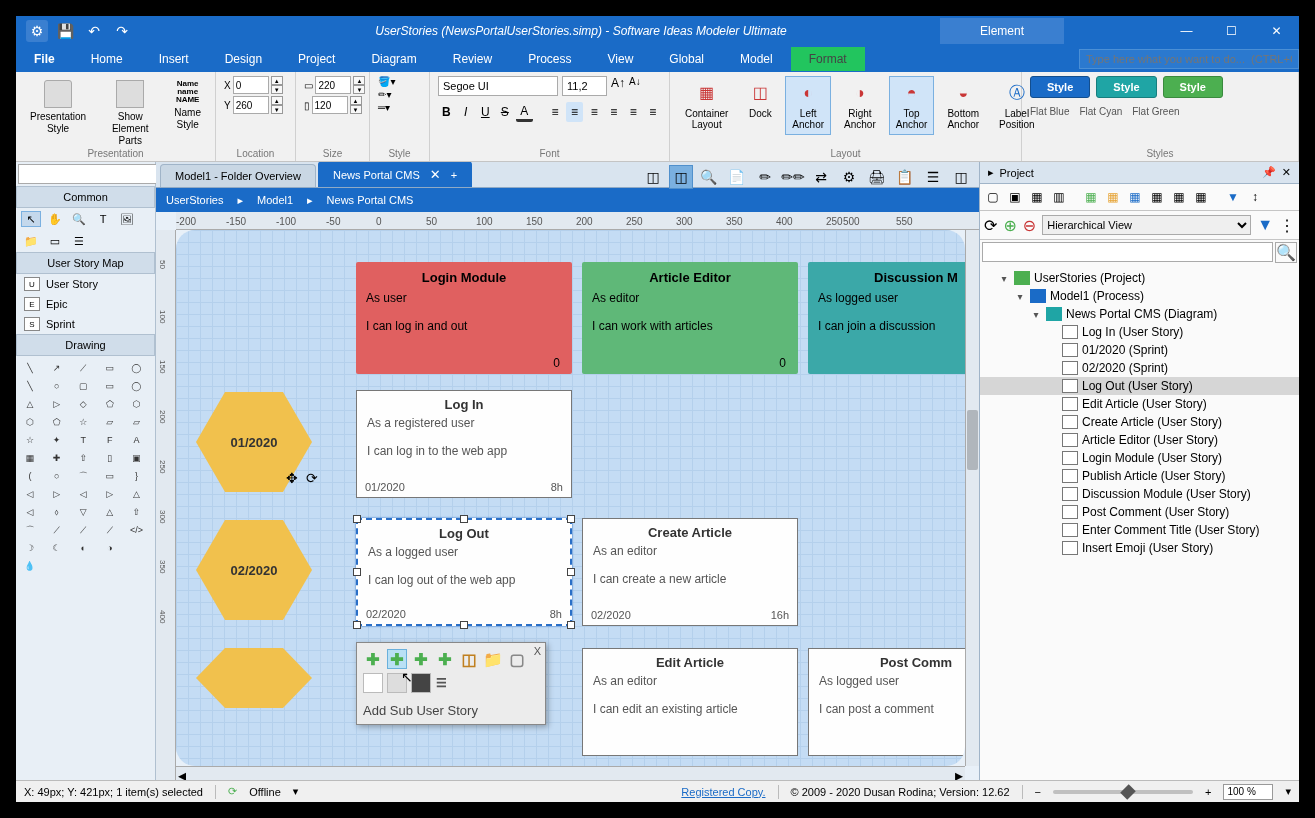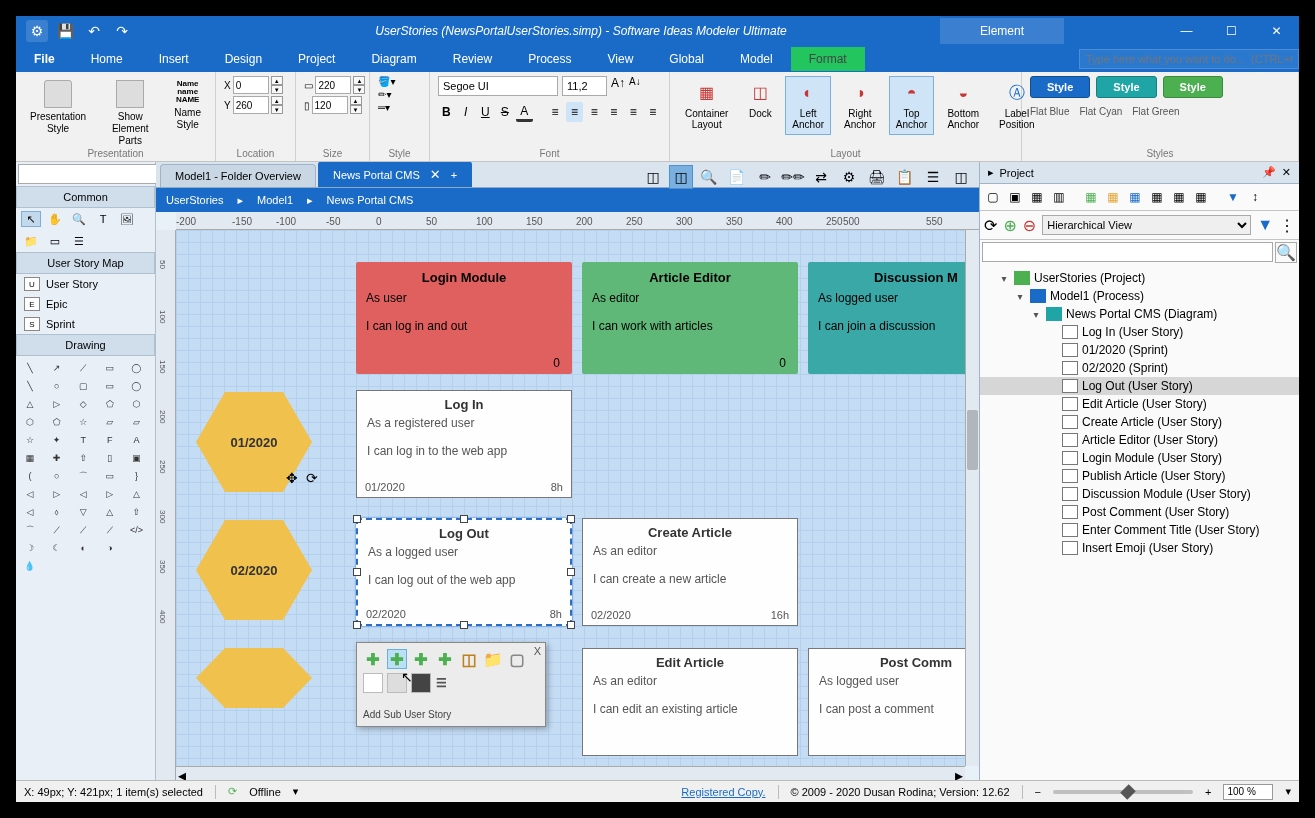--- a/index.html
+++ b/index.html
@@ -59,21 +59,21 @@
 .doc-tabs { background:#d9e4ef; height:26px; display:flex; align-items:end; padding-left:4px; border-bottom:1px solid #90aac5; gap:2px;}
 .doc-tab { padding:5px 14px; font-size:11px; border-radius:4px 4px 0 0; background:#c9d7e4; border:1px solid #a0b4c8; border-bottom:none; }
 .doc-tab.active { background:#1a6bc7; color:#fff; border-color:#1a6bc7; display:flex; align-items:center; gap:10px;}
 .breadcrumb { background:#1a6bc7; color:#fff; height:24px; display:flex; align-items:center; padding:0 10px; font-size:11px; gap:14px; }
 .breadcrumb span{display:flex;align-items:center;gap:4px;}
 .canvas-container { flex:1; position:relative; overflow:hidden;}
 .ruler-h { position:absolute; top:0; left:20px; right:0; height:18px; background:#e2e9f0; border-bottom:1px solid #aaa; font-size:8px; overflow:hidden; }
 .ruler-h .tick{position:absolute;top:4px;font-size:10px;color:#555;}
 .ruler-v { position:absolute; top:18px; left:0; bottom:0; width:20px; background:#e2e9f0; border-right:1px solid #aaa; }
 .ruler-v .tick{position:absolute;left:2px;font-size:8px;color:#555;writing-mode:vertical-rl;}
-.canvas { position:absolute; top:18px; left:20px; right:14px; bottom:14px; background-image:linear-gradient(#b4d0ec 1px,transparent 1px),linear-gradient(90deg,#b4d0ec 1px,transparent 1px); background-size:12px 12px; background-color:#c4dcf4; overflow:hidden;}
+.canvas { position:absolute; top:18px; left:20px; right:14px; bottom:14px; background-image:linear-gradient(#b4d0ec 1px,transparent 1px),linear-gradient(90deg,#b4d0ec 1px,transparent 1px); background-size:12px 12px; background-color:#c4dcf4; overflow:hidden;border-radius:19px;}
 .epic-card { position:absolute; width:216px; height:112px; padding:8px 10px; border-radius:2px; font-size:12px; }
 .epic-card .title { font-weight:bold; text-align:center; font-size:13px; margin-bottom:6px; }
 .epic-card .zero { position:absolute; bottom:4px; right:12px; }
 .ec-red{background:#e06060;top:32px;left:180px;}
 .ec-green{background:#5fb878;top:32px;left:406px;}
 .ec-teal{background:#3ba8a8;top:32px;left:632px;}
 .story-card { position:absolute; width:216px; height:108px; border:1px solid #777; background:#fefefe; padding:6px 10px; font-size:12px; color:#555;}
 .story-card .title { text-align:center; font-weight:bold; font-size:13px; color:#333; margin-bottom:4px; }
 .story-card .fline{position:absolute;bottom:4px;left:8px;right:8px;display:flex;justify-content:space-between;font-size:11px;}
 .story-card.selected { border:2px dashed #2a6fc7; box-shadow:0 0 2px #2a6fc7; }
@@ -442,35 +442,35 @@
     <div class="breadcrumb">
       <span>UserStories</span>
             <span>▸</span>
       <span>Model1</span>
             <span>▸</span>
       <span>News Portal CMS</span>
     </div>
     <div class="canvas-container">
       <div class="ruler-h">
         <span class="tick" style="left:0px">-200</span>
-        <span class="tick" style="left:56px">-150</span>
+        <span class="tick" style="left:50px">-150</span>
         <span class="tick" style="left:100px">-100</span>
         <span class="tick" style="left:150px">-50</span>
         <span class="tick" style="left:200px">0</span>
         <span class="tick" style="left:250px">50</span>
         <span class="tick" style="left:300px">100</span>
         <span class="tick" style="left:350px">150</span>
         <span class="tick" style="left:400px">200</span>
         <span class="tick" style="left:450px">250</span>
         <span class="tick" style="left:500px">300</span>
         <span class="tick" style="left:550px">350</span>
         <span class="tick" style="left:600px">400</span>
         <span class="tick" style="left:650px">250</span>
         <span class="tick" style="left:667px">500</span>
-        <span class="tick" style="left:750px">550</span>
+        <span class="tick" style="left:720px">550</span>
       </div>
       <div class="ruler-v">
         <span class="tick" style="top:30px">50</span>
         <span class="tick" style="top:80px">100</span>
         <span class="tick" style="top:130px">150</span>
         <span class="tick" style="top:180px">200</span>
         <span class="tick" style="top:230px">250</span>
         <span class="tick" style="top:280px">300</span>
         <span class="tick" style="top:330px">350</span>
         <span class="tick" style="top:380px">400</span>
@@ -558,21 +558,21 @@
             <span style="color:#c08020;">◫</span>
             <span style="color:#e6a334;">📁</span>
             <span style="color:#888;">▢</span>
           </div>
           <div class="iconrow" style="margin-top:4px;">
             <span style="background:#fff;border:1px solid #bbb;"></span>
             <span style="background:#ddd;border:1px solid #bbb;"></span>
             <span style="background:#444;border:1px solid #bbb;"></span>
             <span style="color:#555;width:auto;font-size:12px;">☰</span>
           </div>
-          <div style="margin-top:16px;font-size:10px;color:#444;">Add Sub User Story</div>
+          <div style="margin-top:10px;font-size:13px;color:#444;">Add Sub User Story</div>
           <span style="position:absolute;top:26px;left:44px;font-size:14px;">↖</span>
         </div>
       </div>
       <div class="scrollbar-v">
               <div class="thumb"></div>
             </div>
       <div class="scrollbar-h">
               <span style="position:absolute;left:2px;top:-1px;">◂</span>
               <span style="position:absolute;right:2px;top:-1px;">▸</span>
             </div>

